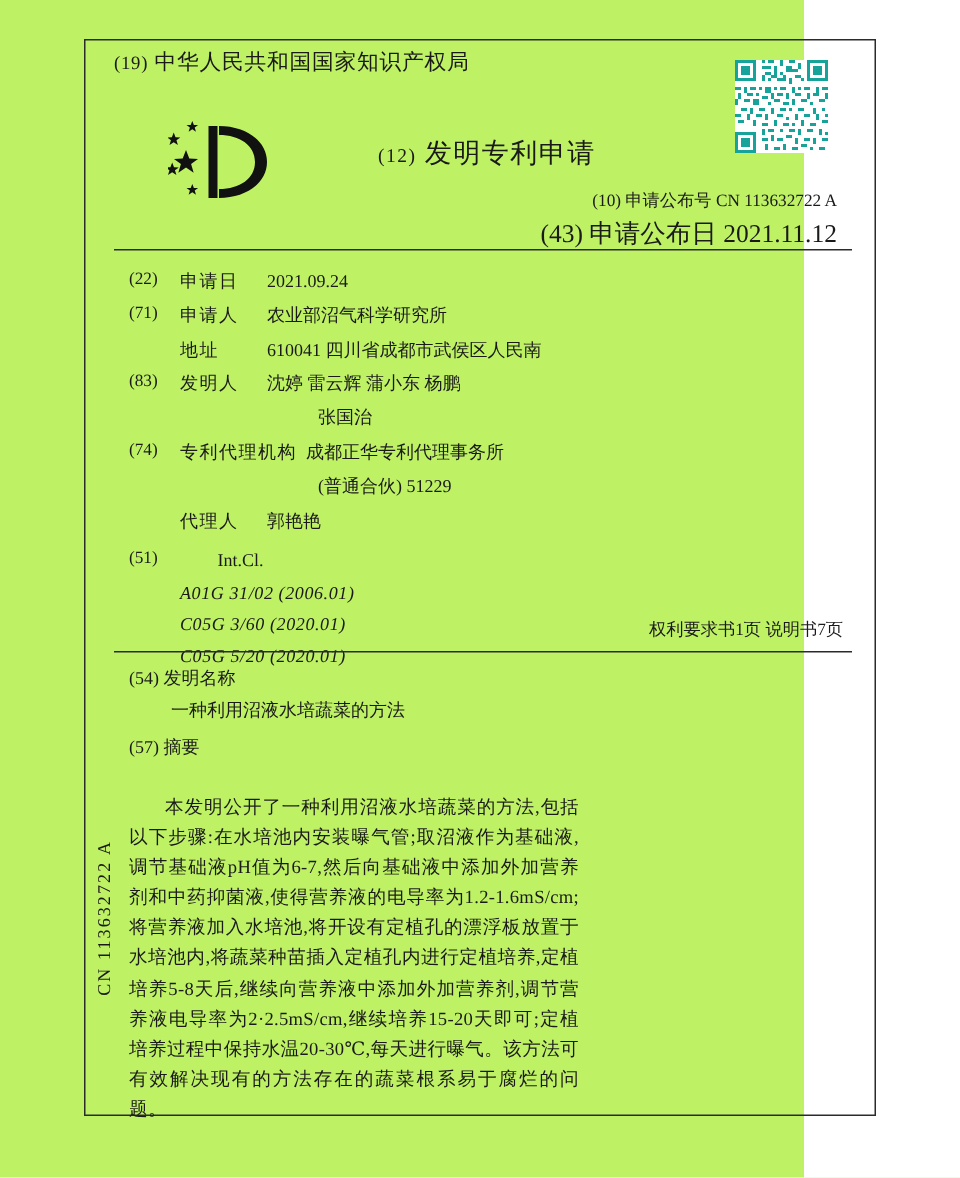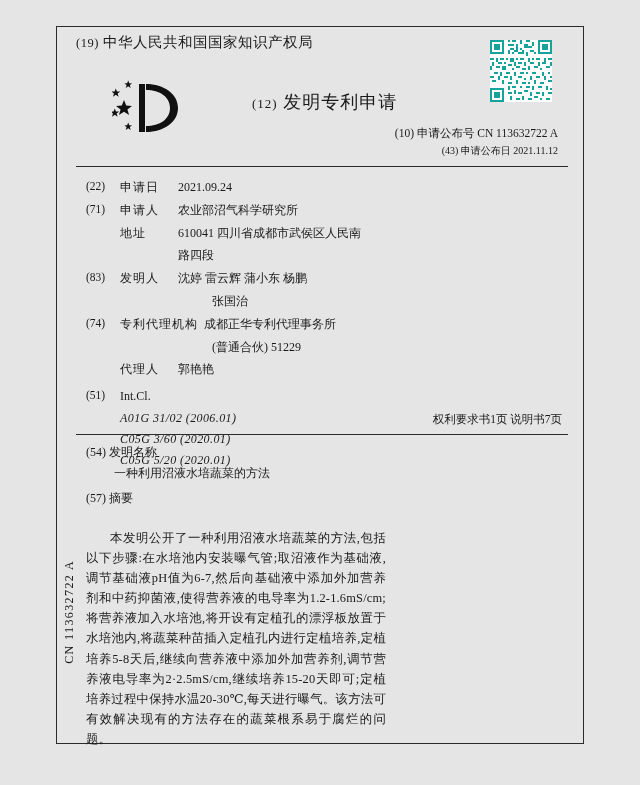--- a/index.html
+++ b/index.html
@@ -9,23 +9,23 @@
   }
   body {
     width: 640px;
     height: 785px;
     font-family: "Liberation Serif", "DejaVu Serif", serif;
     color: #1a1a1a;
     overflow: hidden;
   }
   .page {
     position: relative;
-    width: 640px;
+    width: 536px;
     height: 785px;
-    background: #e5e5e5;
+    background: #bef264;
   }
   
   .frame {
     position: absolute;
     left: 56px;
     top: 26px;
     width: 528px;
     height: 718px;
     border: 1px solid #2b2b2b;
     box-sizing: border-box;
@@ -79,21 +79,21 @@
     right: 10px;
     top: 92px;
     font-size: 11.5px;
     white-space: nowrap;
     margin-left: 38px;
   }
   .pub-date {
     position: absolute;
     right: 10px;
     top: 110px;
-    font-size: 10px;
+    font-size: 17px;
     white-space: nowrap;
   }
 
   .rule {
     position: absolute;
     left: 0;
     width: 492px;
     border-top: 1px solid #2b2b2b;
   }
   .rule.r1 { top: 132px; }
@@ -124,20 +124,21 @@
   }
   .lbl.wide { width: 84px; }
   .val {
     flex: 1 1 auto;
   }
   .indent-92 { padding-left: 92px; }
   .indent-126 { padding-left: 126px; }
 
   .ipc-head {
     margin-top: 4px;
+    gap: 25px;
   }
   .ipc-list {
     padding-left: 34px;
     font-style: italic;
     font-size: 12px;
     line-height: 1.75;
   }
   .ipc-list div { letter-spacing: 0.4px; }
 
   .claims-note {
@@ -362,21 +363,20 @@
         <div class="code">(71)</div>
         <div class="lbl">申请人</div>
         <div class="val">农业部沼气科学研究所</div>
       </div>
 
       <div class="row">
         <div class="code"></div>
         <div class="lbl">地址</div>
         <div class="val">610041    四川省成都市武侯区人民南</div>
       </div>
-      <div class="indent-92">路四段</div>
 
       <div class="row">
         <div class="code">(83)</div>
         <div class="lbl">发明人</div>
         <div class="val">沈婷  雷云辉  蒲小东  杨鹏</div>
       </div>
       <div class="indent-126">张国治</div>
 
       <div class="row">
         <div class="code">(74)</div>

